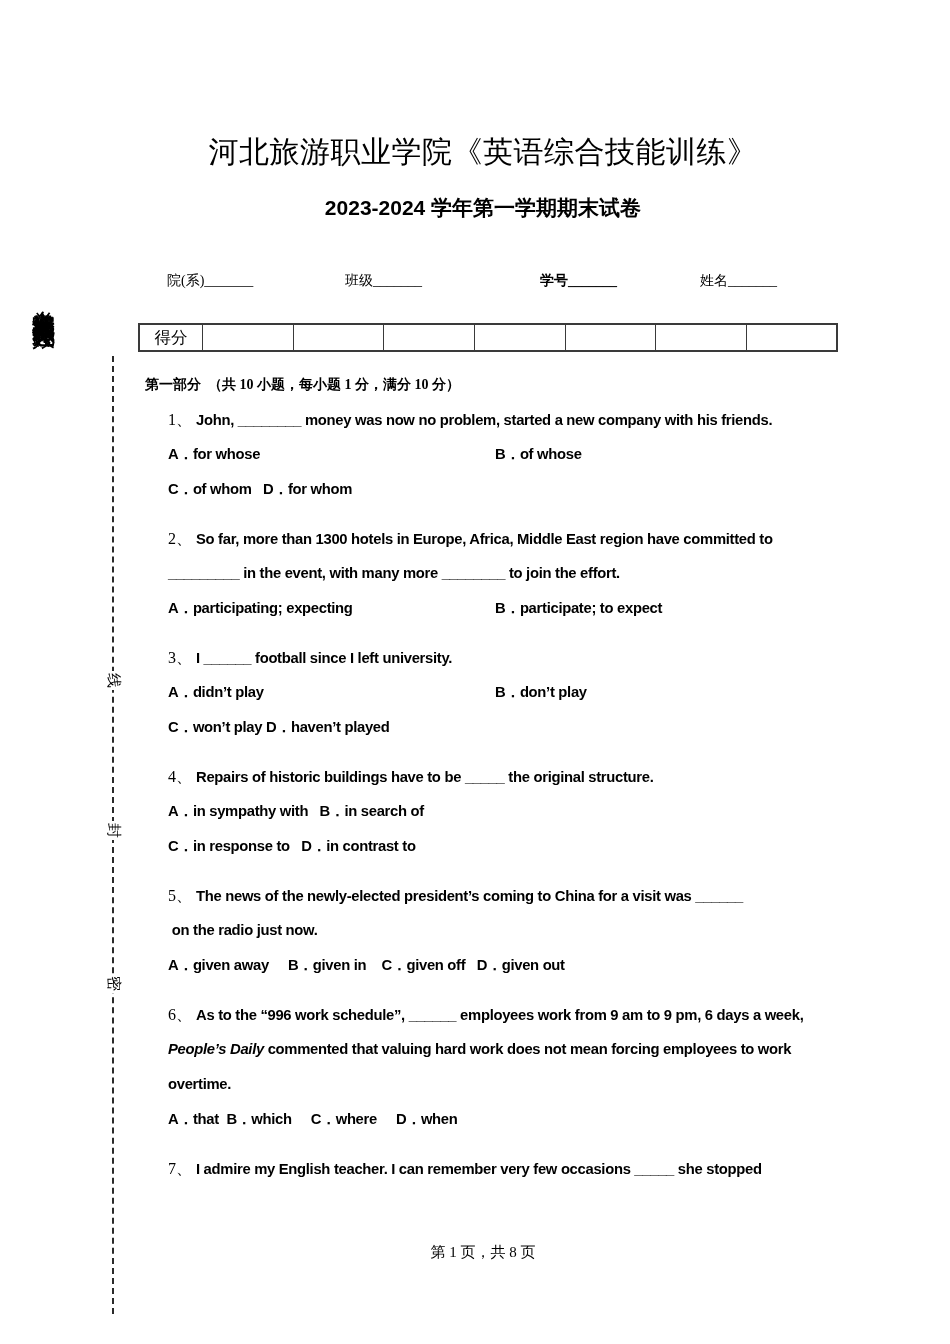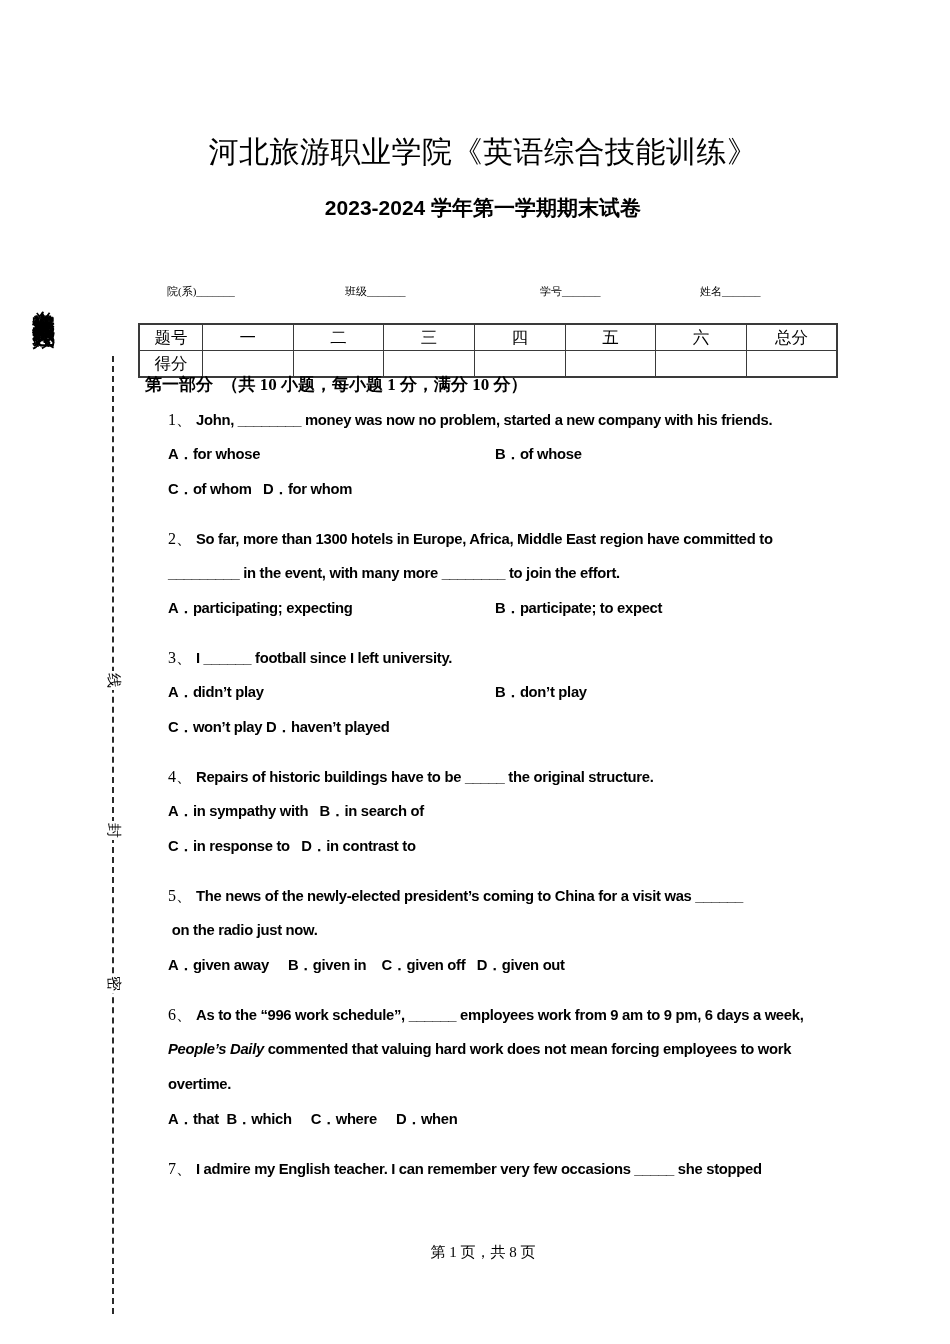--- a/index.html
+++ b/index.html
@@ -64,22 +64,22 @@
     text-align: center;
     font-family: "Liberation Sans", "DejaVu Sans", sans-serif;
     font-weight: 900;
     font-size: 21px;
   }
 
   .info-row {
     position: absolute; top: 272px; left: 0; width: 100%; height: 26px;
   }
   .info-field {
-    position: absolute; top: 12px;
-    font-size: 11px;
+    position: absolute; top: 0;
+    font-size: 14px;
     white-space: pre;
   }
 
   table.score-table {
     position: absolute; top: 323px; left: -7px;
     width: 700px;
     border-collapse: collapse;
     table-layout: fixed;
     border: 2px solid #3a3a3a;
   }
@@ -92,21 +92,21 @@
     padding: 0;
   }
   table.score-table td.first-col { width: 62px; }
 
   .questions {
     position: absolute; top: 372px; left: 0; width: 676px;
   }
   .section-heading {
     height: 30px;
     line-height: 26px;
-    font-size: 17px;
+    font-size: 14px;
     font-weight: 700;
     white-space: pre;
   }
   .question { margin-bottom: 14px; }
   .q-line {
     height: 35px;
     line-height: 35px;
     white-space: pre;
     font-family: "Liberation Sans", "DejaVu Sans", sans-serif;
     font-weight: 700;
@@ -144,36 +144,26 @@
       <span class="seal-char" style="top: 613px;">密</span>
     </div>
 
   <div class="content">
     <div class="title">河北旅游职业学院《英语综合技能训练》</div>
     <div class="subtitle">2023-2024 学年第一学期期末试卷</div>
 
     <div class="info-row">
         <span class="info-field" style="left: 22px;">院(系)_______</span>
         <span class="info-field" style="left: 200px;">班级_______</span>
-        <span class="info-field" style="left: 395px;">学号_______</span>
+        <span class="info-field" style="left: 395px; font-weight: bold;">学号_______</span>
         <span class="info-field" style="left: 555px;">姓名_______</span>
       </div>
 
     <table class="score-table">
       <tbody>
-          <tr>
-            <td class="first-col">题号</td>
-            <td>一</td>
-            <td>二</td>
-            <td>三</td>
-            <td>四</td>
-            <td>五</td>
-            <td>六</td>
-            <td>总分</td>
-          </tr>
           <tr>
             <td class="first-col">得分</td>
             <td></td>
             <td></td>
             <td></td>
             <td></td>
             <td></td>
             <td></td>
             <td></td>
           </tr>

